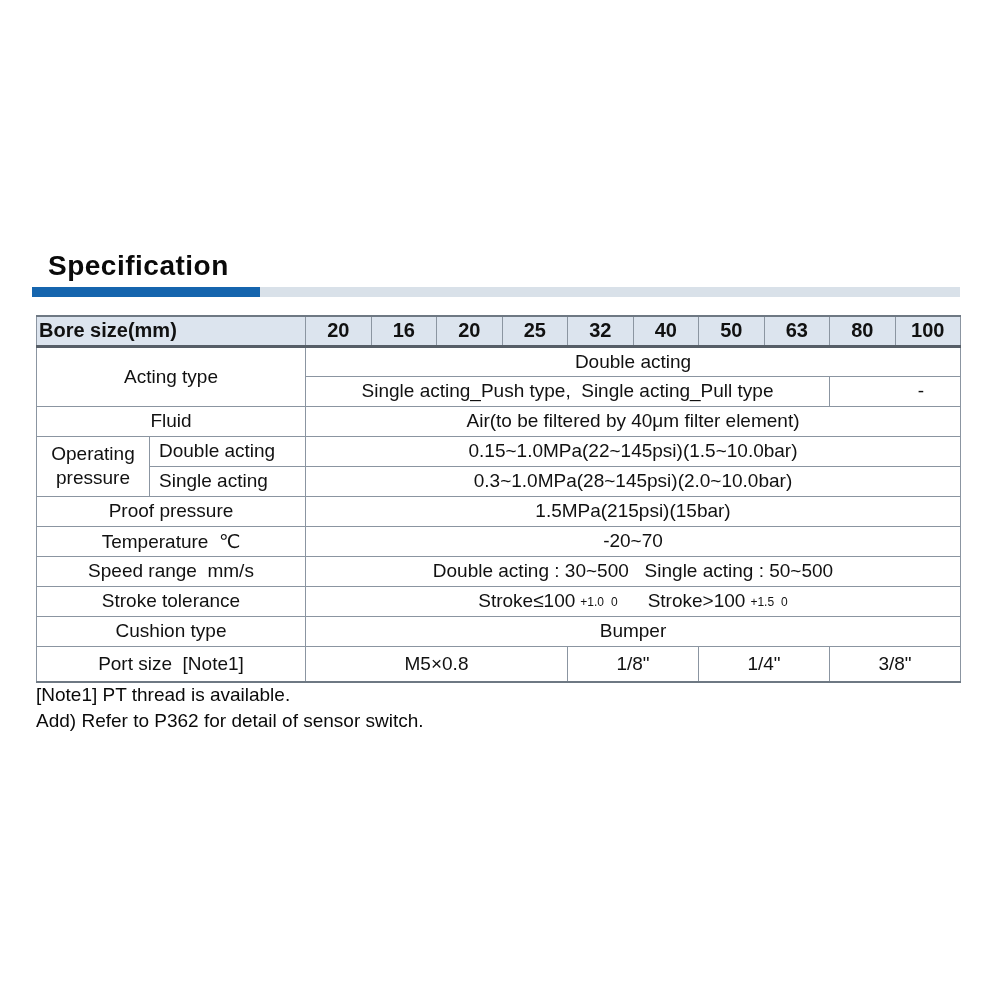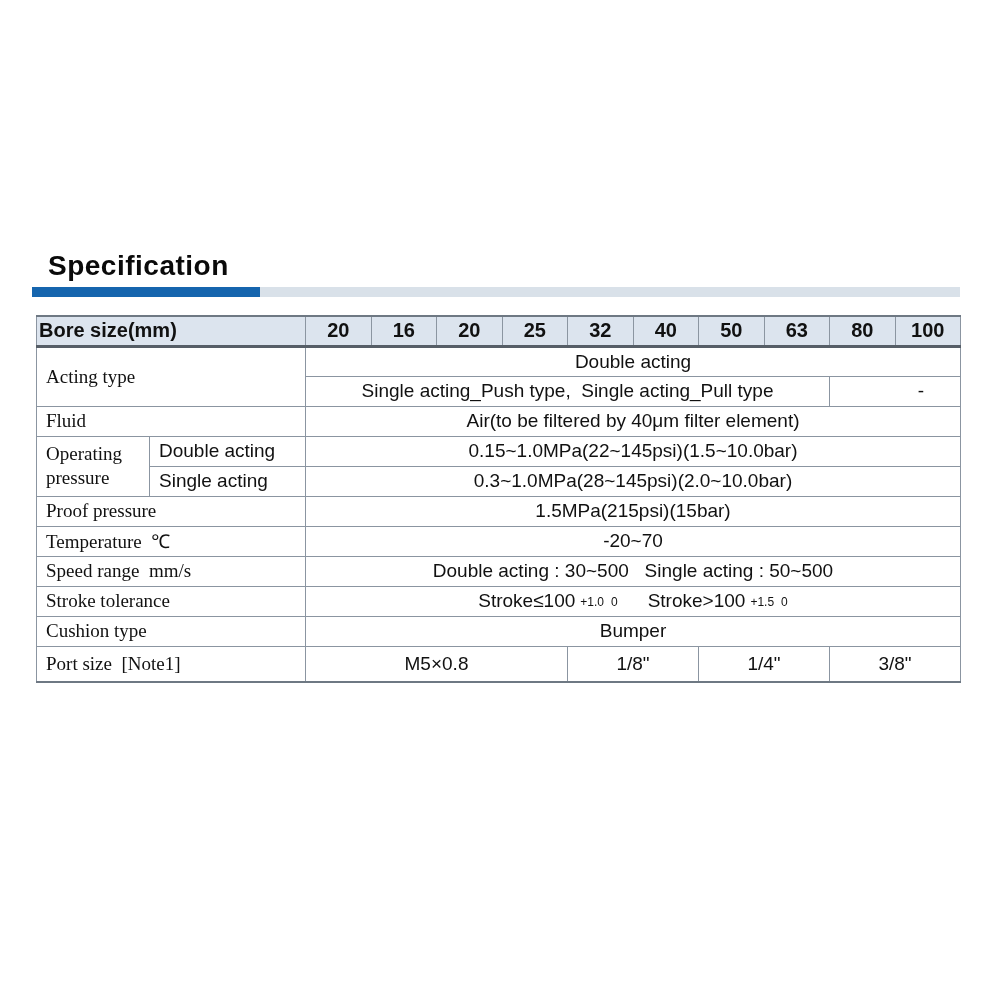--- a/index.html
+++ b/index.html
@@ -28,21 +28,21 @@
   .spec-table tr{height:30px;}
   tr.hdr{height:30px;}
   tr.port-row{height:36px;}
 
   
   .spec-table{border-top:2px solid var(--border-outer);}
   tr.hdr td{border-top:2px solid var(--border-outer);border-bottom:3px solid var(--border-heavy);}
   tr.port-row td{border-bottom:2px solid var(--border-outer);}
 
   tr.hdr td{background:var(--header-bg);font-weight:bold;font-size:20px;}
-  td.label{text-align:left;padding-left:9px;font-family:Liberation Serif, serif;}
+  td.label{text-align:center;}
   td.sublabel{text-align:left;padding-left:9px;}
   td.val{text-align:center;}
   td.hdr-label{padding-left:2px;text-align:left;}
   td.hdr-num{text-align:center;}
   td.wrap{white-space:normal;line-height:24px;}
   td.dash-cell{padding-left:52px;}
 
   .tol{display:inline-flex;flex-direction:row;font-size:12px;line-height:11px;
     vertical-align:1px;margin-left:5px;text-align:left;font-weight:normal;}
   .tol-sub{padding-left:7px;}
@@ -152,14 +152,18 @@
     <tr class="port-row">
       <td class="label" colspan="2">Port size&nbsp; [Note1]</td>
       <td class="val" colspan="4">M5×0.8</td>
       <td class="val" colspan="2">1/8"</td>
       <td class="val" colspan="2">1/4"</td>
       <td class="val" colspan="2">3/8"</td>
     </tr>
   </tbody>
     </table>
 
+  <div class="notes">
+    <div>[Note1] PT thread is available.</div>
+    <div>Add) Refer to P362 for detail of sensor switch.</div>
+  </div>
 
 </div>
 
 </body></html>

